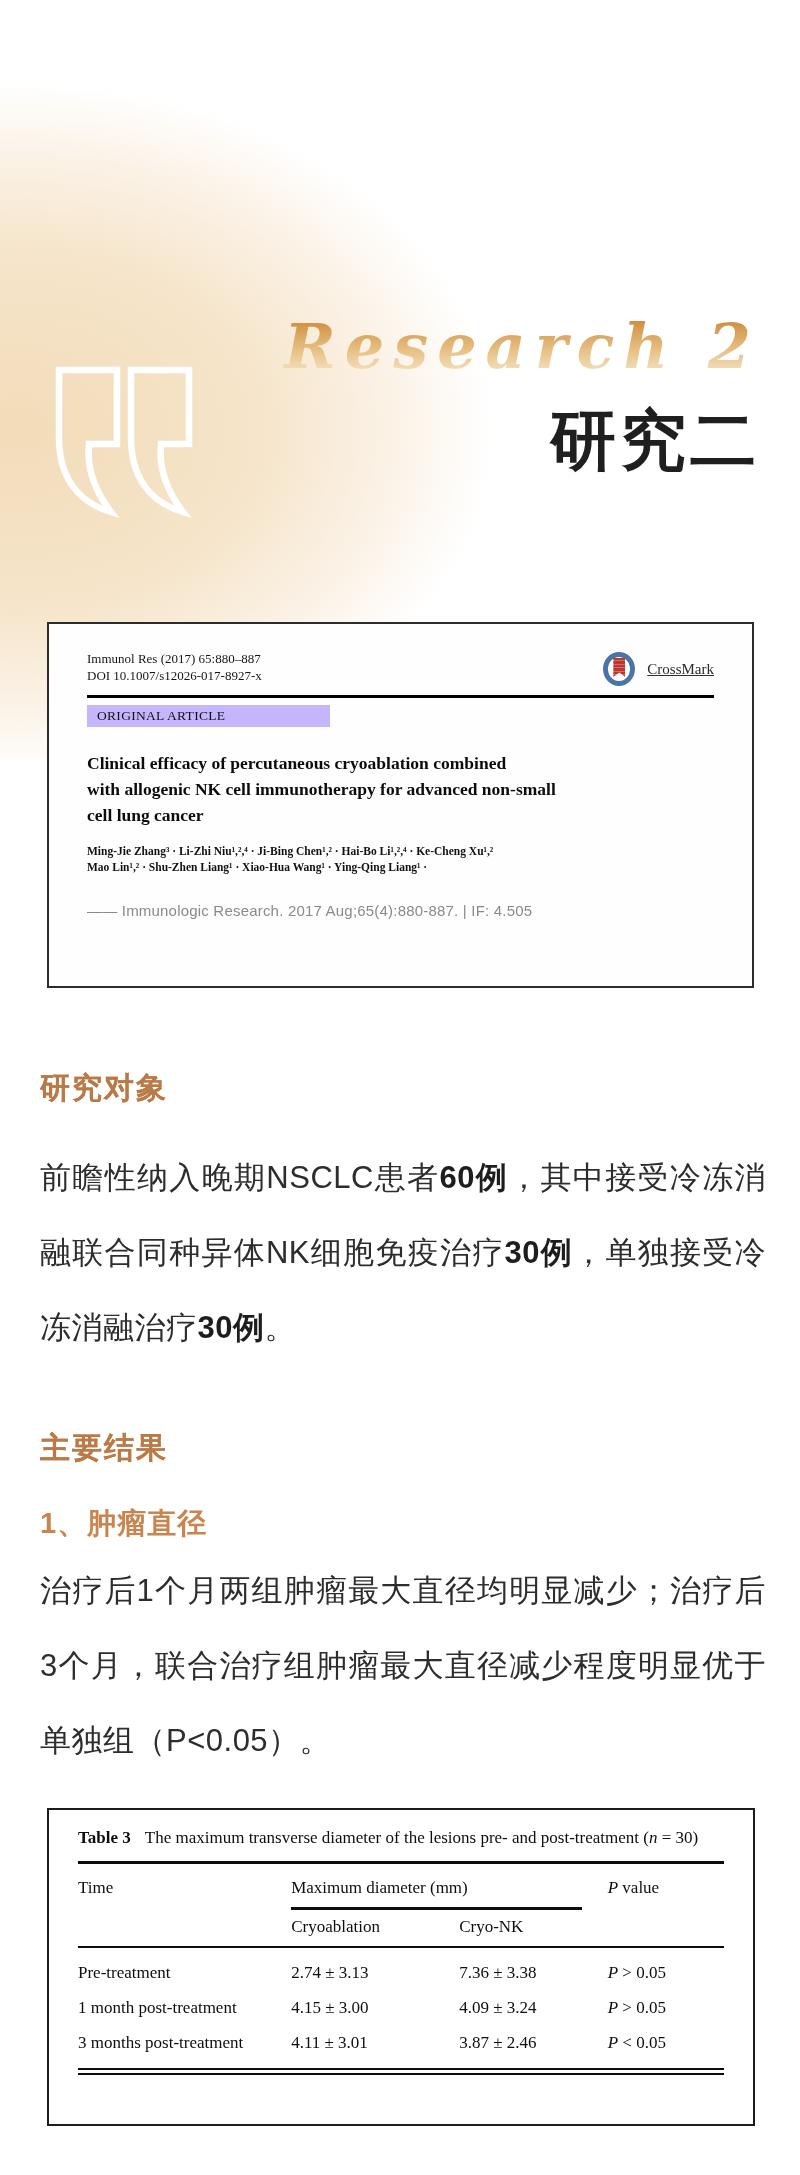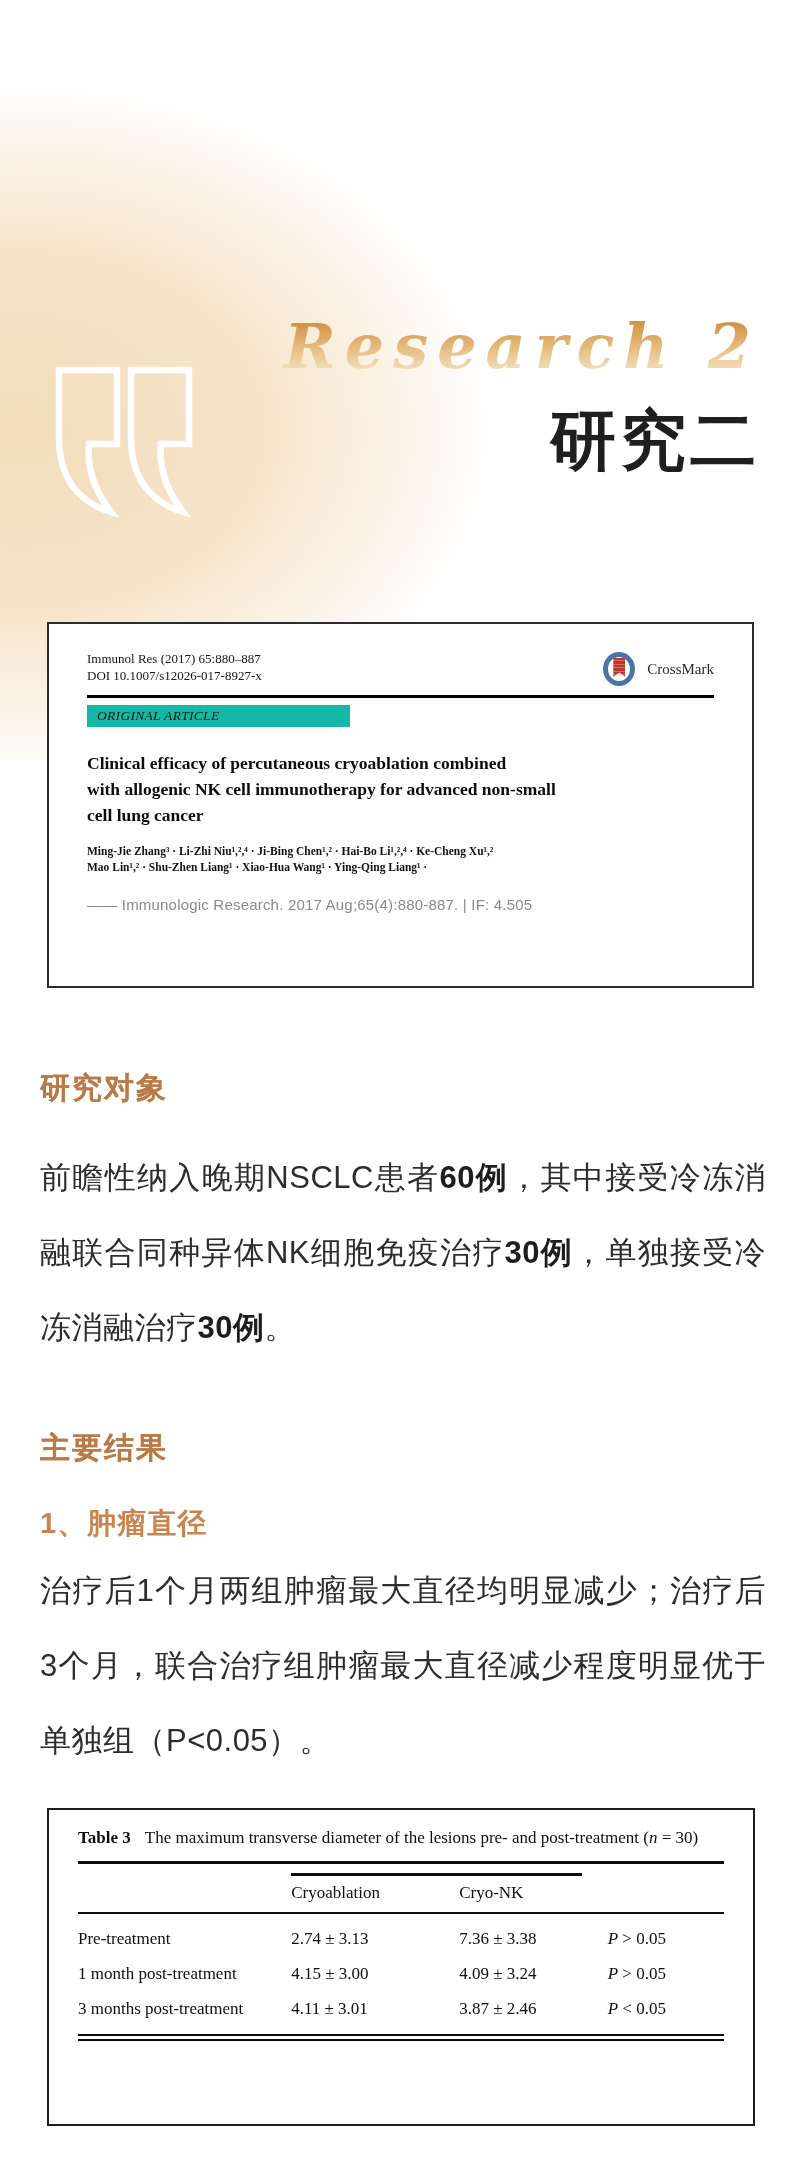--- a/index.html
+++ b/index.html
@@ -38,40 +38,40 @@
   }
 
   
   .paper-card {
     position:absolute; left:47px; top:622px; width:707px; height:366px;
     background:#fefefe; border:2px solid #2c2c2c; padding:26px 38px 0 38px;
     font-family:"Liberation Serif", "DejaVu Serif", serif;
   }
   .journal-row { display:flex; justify-content:space-between; align-items:flex-start; }
   .journal-meta { font-size:13px; line-height:17px; color:#151515; }
-  .crossmark { display:flex; align-items:center; gap:12px; margin-top:2px; }
+  .crossmark { display:flex; align-items:center; gap:12px; margin-top:2px;text-decoration:underline; }
   .cm-oval {
     width:32px; height:34px; border-radius:50%; border:5px solid #4a74a5;
     background:#fff; position:relative; display:inline-block;
   }
   .cm-ribbon {
     position:absolute; left:5px; top:1px; width:12px; height:19px;
     background:repeating-linear-gradient(180deg,#b6382f 0 2.5px,#d86a5e 2.5px 3.5px);
     clip-path:polygon(0 0,100% 0,100% 100%,50% 76%,0 100%);
   }
   .cm-text { font-size:15px; color:#2b2b2b; }
   .paper-rule { height:3px; background:#000; margin-top:9px; }
   .article-type {
-    margin-top:7px; width:263px; background:#14b8a6; color:#111;
-    font-size:13.5px; padding:3px 0 3px 10px; letter-spacing:0.3px;font-style:italic;
+    margin-top:7px; width:243px; background:#c4b5fd; color:#111;
+    font-size:13.5px; padding:3px 0 3px 10px; letter-spacing:0.3px;
   }
   .paper-title { margin-top:23px; font-weight:bold; font-size:17.5px; line-height:26px; color:#0c0c0c; }
   .paper-authors { margin-top:15px; font-weight:bold; font-size:11.5px; line-height:16px; color:#111; }
   .paper-citation {
-    margin-top:21px; font-family:"Liberation Sans", sans-serif;
+    margin-top:27px; font-family:"Liberation Sans", sans-serif;
     font-size:15px; color:#8a8a8a; letter-spacing:0.2px;
   }
 
   
   .gold-heading {
     position:absolute; left:40px;
     font-family:"Liberation Serif", "DejaVu Serif", serif; font-weight:bold;
     font-size:30px; letter-spacing:2px; color:#b97a47;
   }
   #subjects-heading { top:1068px; }
@@ -155,20 +155,25 @@
 <div id="results-heading" class="gold-heading grad-gold">主要结果</div>
 
 <div class="sub-heading">1、肿瘤直径</div>
 
 <p id="result1-p" class="body-p">治疗后1个月两组肿瘤最大直径均明显减少；治疗后3个月，联合治疗组肿瘤最大直径减少程度明显优于单独组（P&lt;0.05）。</p>
 
 <div class="table-card">
   <div class="tcaption"><b>Table 3</b><span>The maximum transverse diameter of the lesions pre- and post-treatment (</span><i>n</i><span> = 30)</span></div>
   <div class="rule3"></div>
 
+  <div class="tgrid thead-row">
+    <div>Time</div>
+    <div class="group-head">Maximum diameter (mm)</div>
+    <div><i>P</i><span> value</span></div>
+  </div>
   <div class="tgrid">
     <div></div>
     <div class="group-underline"></div>
   </div>
   <div class="tgrid subhead-row">
     <div></div>
     <div>Cryoablation</div>
     <div>Cryo-NK</div>
     <div></div>
   </div>

